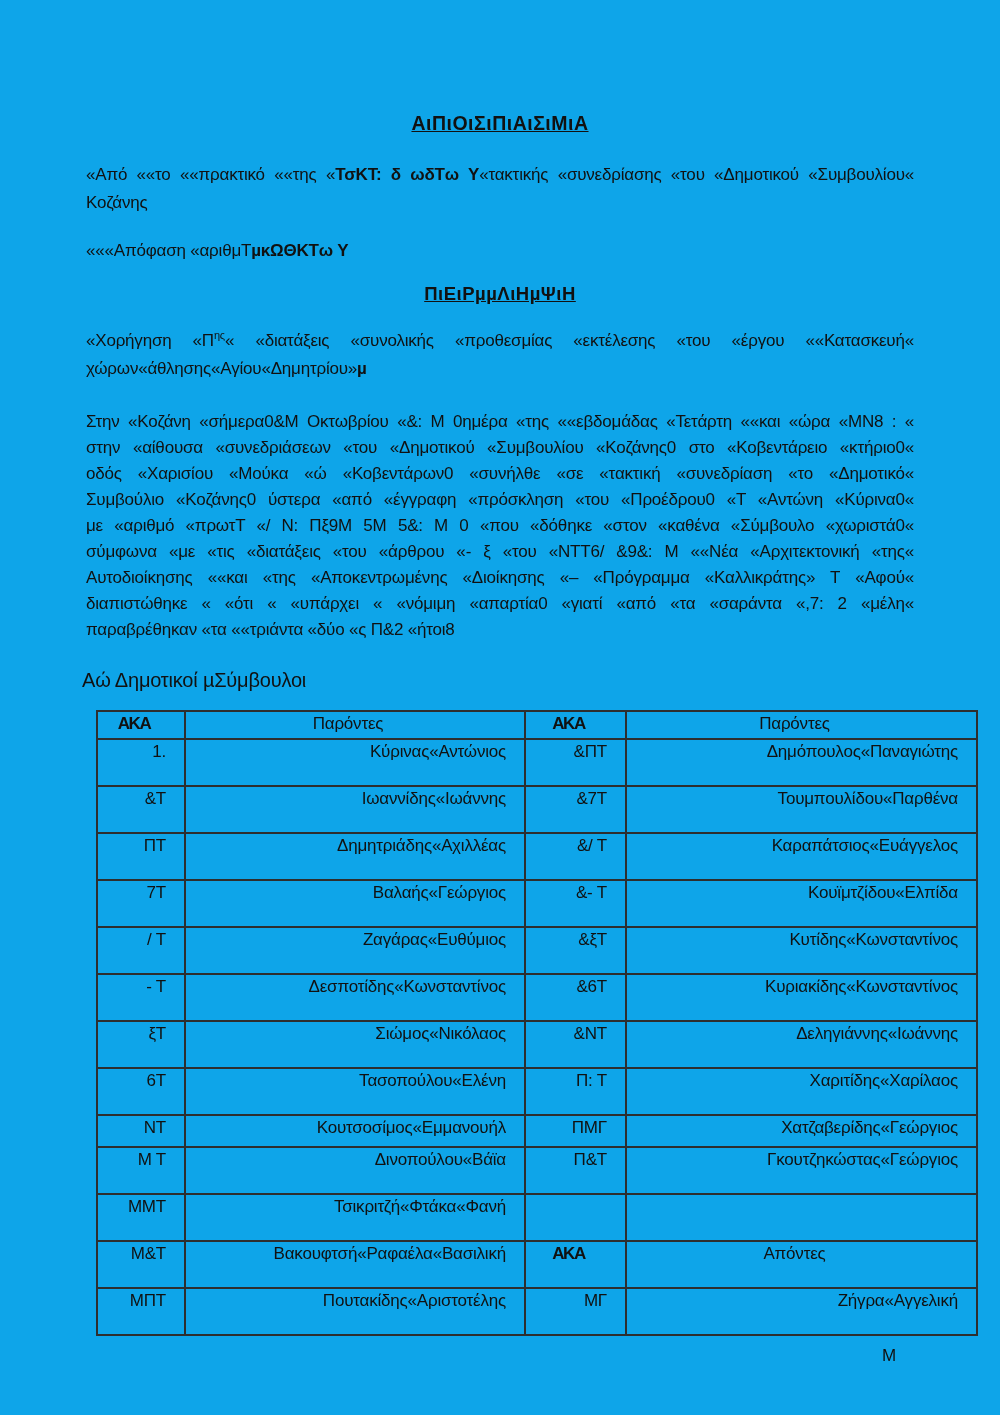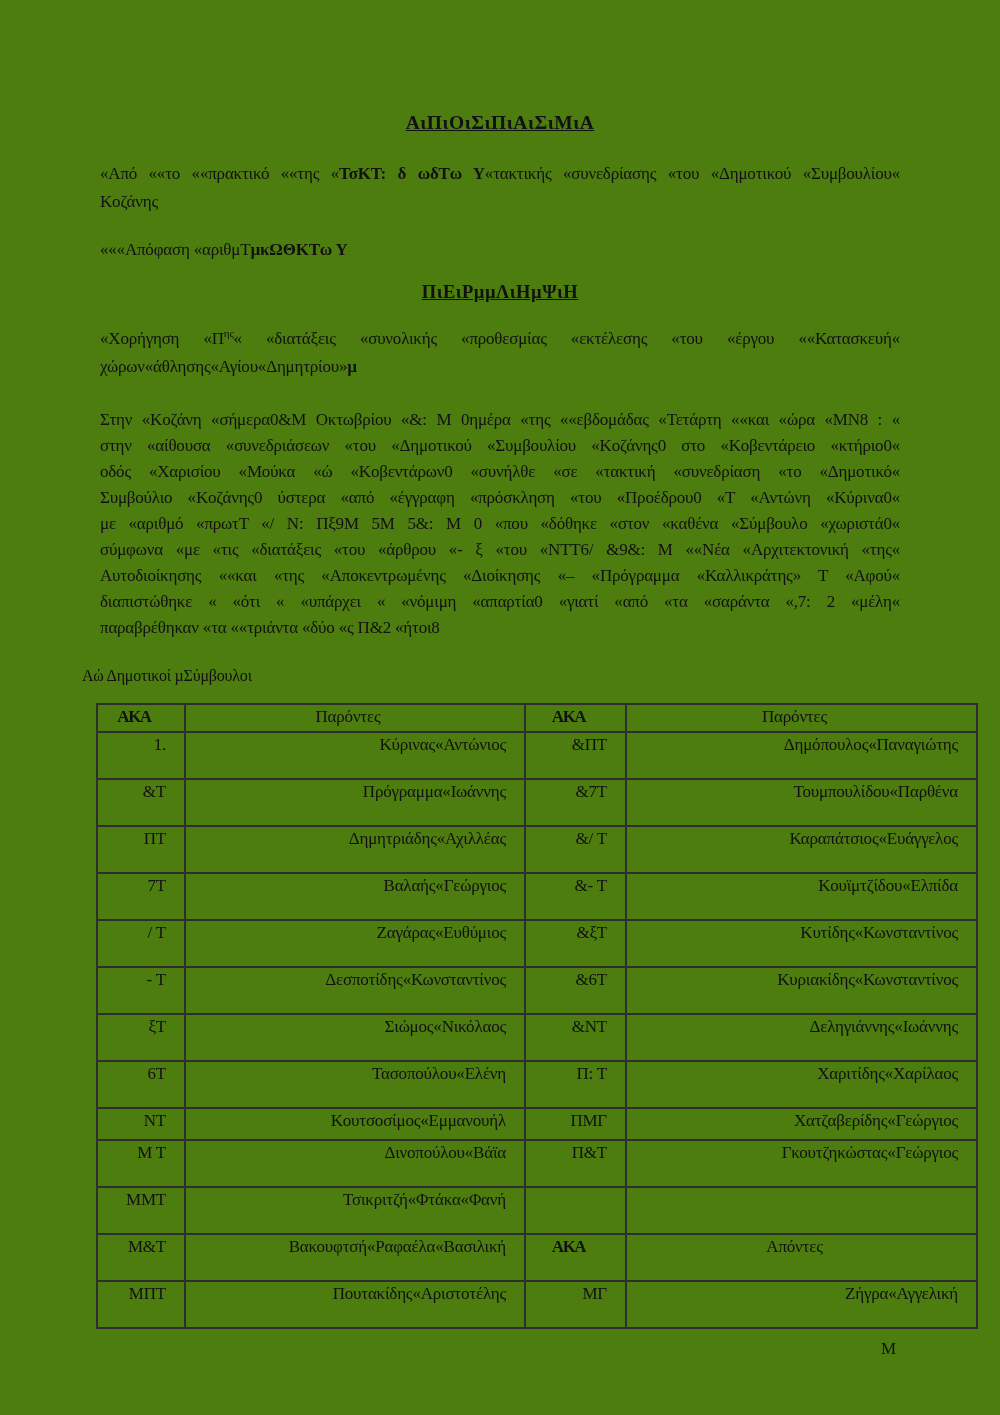--- a/index.html
+++ b/index.html
@@ -1,51 +1,51 @@
 <!DOCTYPE html>
 <html><head>
 <meta charset="utf-8">
 <style>
   html,body{margin:0;padding:0;background:#e8e8e8;}
   .page{
     position:relative;
     width:1000px;height:1415px;
-    background:#4d7c0f;
+    background:#0ea5e9;
     box-sizing:border-box;
     padding:112px 82px 0 82px;
     overflow:hidden;
-    font-family:Liberation Serif, serif;
+    font-family:Liberation Sans, sans-serif;
     color:#111;
     font-size:17px;
     letter-spacing:-0.2px;
   }
   .doc-title{
     text-align:center;
     font-weight:bold;
     font-size:19.5px;
     text-decoration:underline;
     letter-spacing:0.5px;
     margin-bottom:26px;
   }
-  .para{line-height:28px;margin:18px;}
+  .para{line-height:28px;margin:4px;}
   .line{display:block;}
   .just{text-align:justify;text-align-last:justify;}
   .decision{margin-top:20px;}
   .doc-subtitle{
     text-align:center;
     font-weight:bold;
     font-size:18.5px;
     text-decoration:underline;
     margin-top:18px;
     letter-spacing:0.5px;
   }
   .subject{margin-top:22px;}
   .body-para{margin-top:26px;line-height:26px;}
   sup{font-size:11px;line-height:0;}
-  .members{margin-top:26px;font-size:16px;}
+  .members{margin-top:26px;font-size:20px;}
   table.att{
     border-collapse:collapse;
     table-layout:fixed;
     width:808px;
     margin-left:14px;
     margin-top:18px;
     font-size:17px;
   }
   table.att td{
     border:2px solid #2e2e2e;
@@ -116,21 +116,21 @@
       <td class="c4 hname">Παρόντες</td>
     </tr>
     <tr class="drow">
       <td class="c1 num">1.</td>
       <td class="c2 name">Κύρινας«Αντώνιος</td>
       <td class="c3 num">&amp;ΠΤ</td>
       <td class="c4 name">Δημόπουλος«Παναγιώτης</td>
     </tr>
     <tr class="drow">
       <td class="c1 num">&amp;Τ</td>
-      <td class="c2 name">Πρόγραμμα«Ιωάννης</td>
+      <td class="c2 name">Ιωαννίδης«Ιωάννης</td>
       <td class="c3 num">&amp;7Τ</td>
       <td class="c4 name">Τουμπουλίδου«Παρθένα</td>
     </tr>
     <tr class="drow">
       <td class="c1 num">ΠΤ</td>
       <td class="c2 name">Δημητριάδης«Αχιλλέας</td>
       <td class="c3 num">&amp;/ Τ</td>
       <td class="c4 name">Καραπάτσιος«Ευάγγελος</td>
     </tr>
     <tr class="drow">

